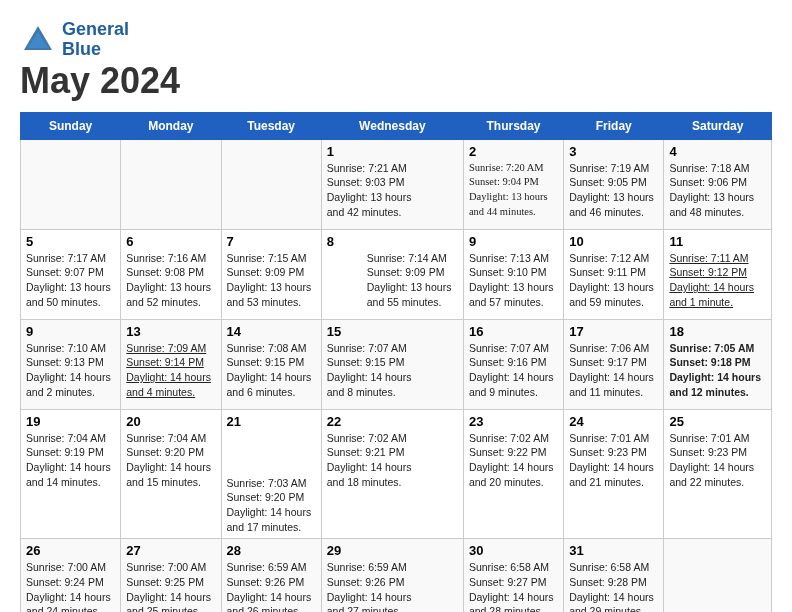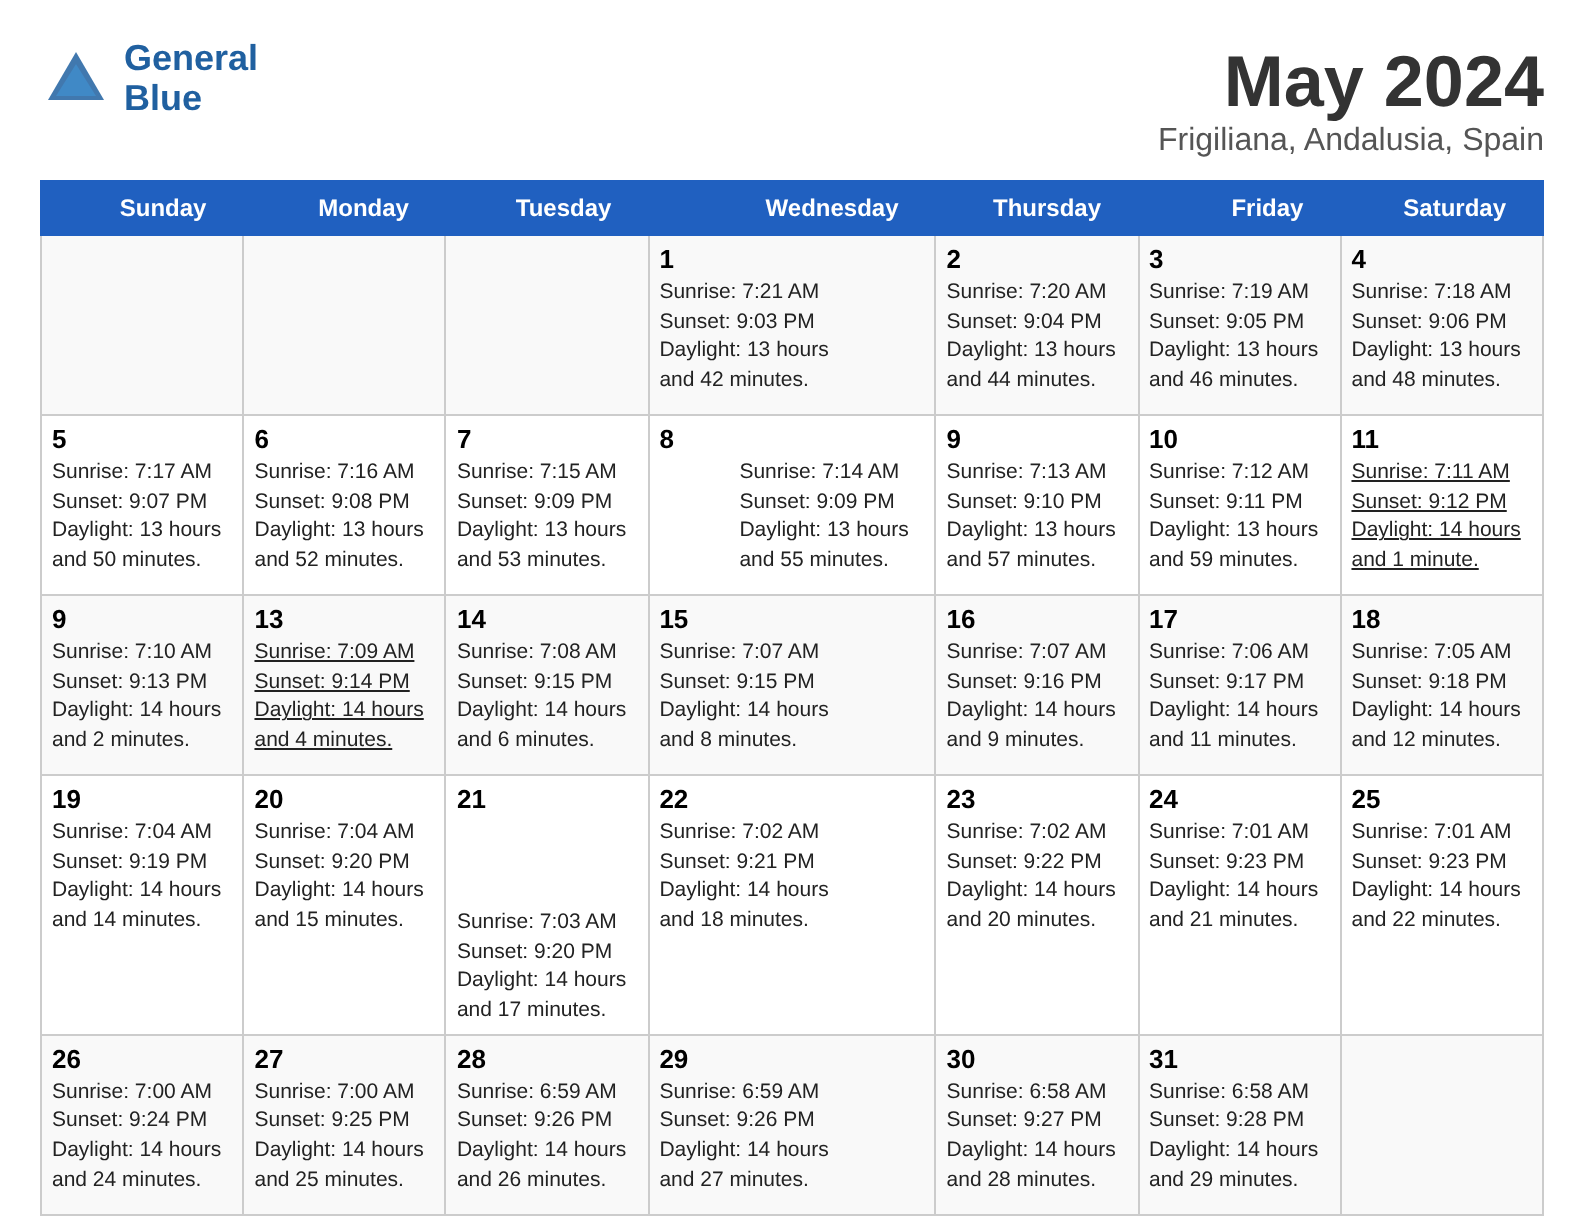--- a/index.html
+++ b/index.html
@@ -8,20 +8,21 @@
       background: #fff;
       width: 792px;
       min-height: 612px;
       padding: 20px;
     }
     .header {
       display: flex;
       justify-content: space-between;
       align-items: flex-start;
       margin-bottom: 10px;
+      flex-direction: column;
     }
     .logo {
       display: flex;
       align-items: center;
       gap: 6px;
     }
     .logo-text {
       font-size: 18px;
       font-weight: bold;
       color: #2060a0;
@@ -46,22 +47,22 @@
     table {
       width: 100%;
       border-collapse: collapse;
       font-size: 11px;
     }
     thead tr {
       background-color: #2060c0;
       color: #fff;
     }
     thead th {
-      padding: 6px 18px;
-      text-align: right;
+      padding: 6px 0;
+      text-align: center;
       font-weight: bold;
       font-size: 12px;
       border: 1px solid #2060c0;
     }
     tbody tr {
       vertical-align: top;
     }
     tbody td {
       border: 1px solid #ccc;
       padding: 4px 5px;
@@ -96,21 +97,20 @@
       <polygon points="18,4 32,28 4,28" fill="#2060a0" opacity="0.85"></polygon>
       <polygon points="18,10 28,26 8,26" fill="#4090d0" opacity="0.7"></polygon>
     </svg>
     <div class="logo-text">
       <div>General</div>
       <div>Blue</div>
     </div>
   </div>
   <div class="title-block">
     <div class="main-title">May 2024</div>
-    <div class="subtitle">Frigiliana, Andalusia, Spain</div>
   </div>
 </div>
 
 <table>
   <thead>
     <tr id="header-row">
         <th>Sunday</th>
         <th>Monday</th>
         <th>Tuesday</th>
         <th>Wednesday</th>
@@ -126,21 +126,21 @@
         <td></td>
         <td>
           <span class="day-num">1</span>
           <div class="cell-text" style="white-space: pre-line;">Sunrise: 7:21 AM
 Sunset: 9:03 PM
 Daylight: 13 hours
 and 42 minutes.</div>
         </td>
         <td>
           <span class="day-num">2</span>
-          <div class="cell-text" style="white-space: pre-line;">Sunrise: 7:20 AM
+          <div class="cell-text" style="white-space: pre-line; font-family: Liberation Serif, serif;">Sunrise: 7:20 AM
 Sunset: 9:04 PM
 Daylight: 13 hours
 and 44 minutes.</div>
         </td>
         <td>
           <span class="day-num">3</span>
           <div class="cell-text" style="white-space: pre-line;">Sunrise: 7:19 AM
 Sunset: 9:05 PM
 Daylight: 13 hours
 and 46 minutes.</div>
@@ -242,21 +242,21 @@
         </td>
         <td>
           <span class="day-num">17</span>
           <div class="cell-text" style="white-space: pre-line;">Sunrise: 7:06 AM
 Sunset: 9:17 PM
 Daylight: 14 hours
 and 11 minutes.</div>
         </td>
         <td>
           <span class="day-num">18</span>
-          <div class="cell-text" style="white-space: pre-line;">Sunrise: 7:05 AM
+          <div class="cell-text" style="white-space: pre-line; font-weight: bold;">Sunrise: 7:05 AM
 Sunset: 9:18 PM
 Daylight: 14 hours
 and 12 minutes.</div>
         </td>
       </tr>
       <tr>
         <td>
           <span class="day-num">19</span>
           <div class="cell-text" style="white-space: pre-line;">Sunrise: 7:04 AM
 Sunset: 9:19 PM

